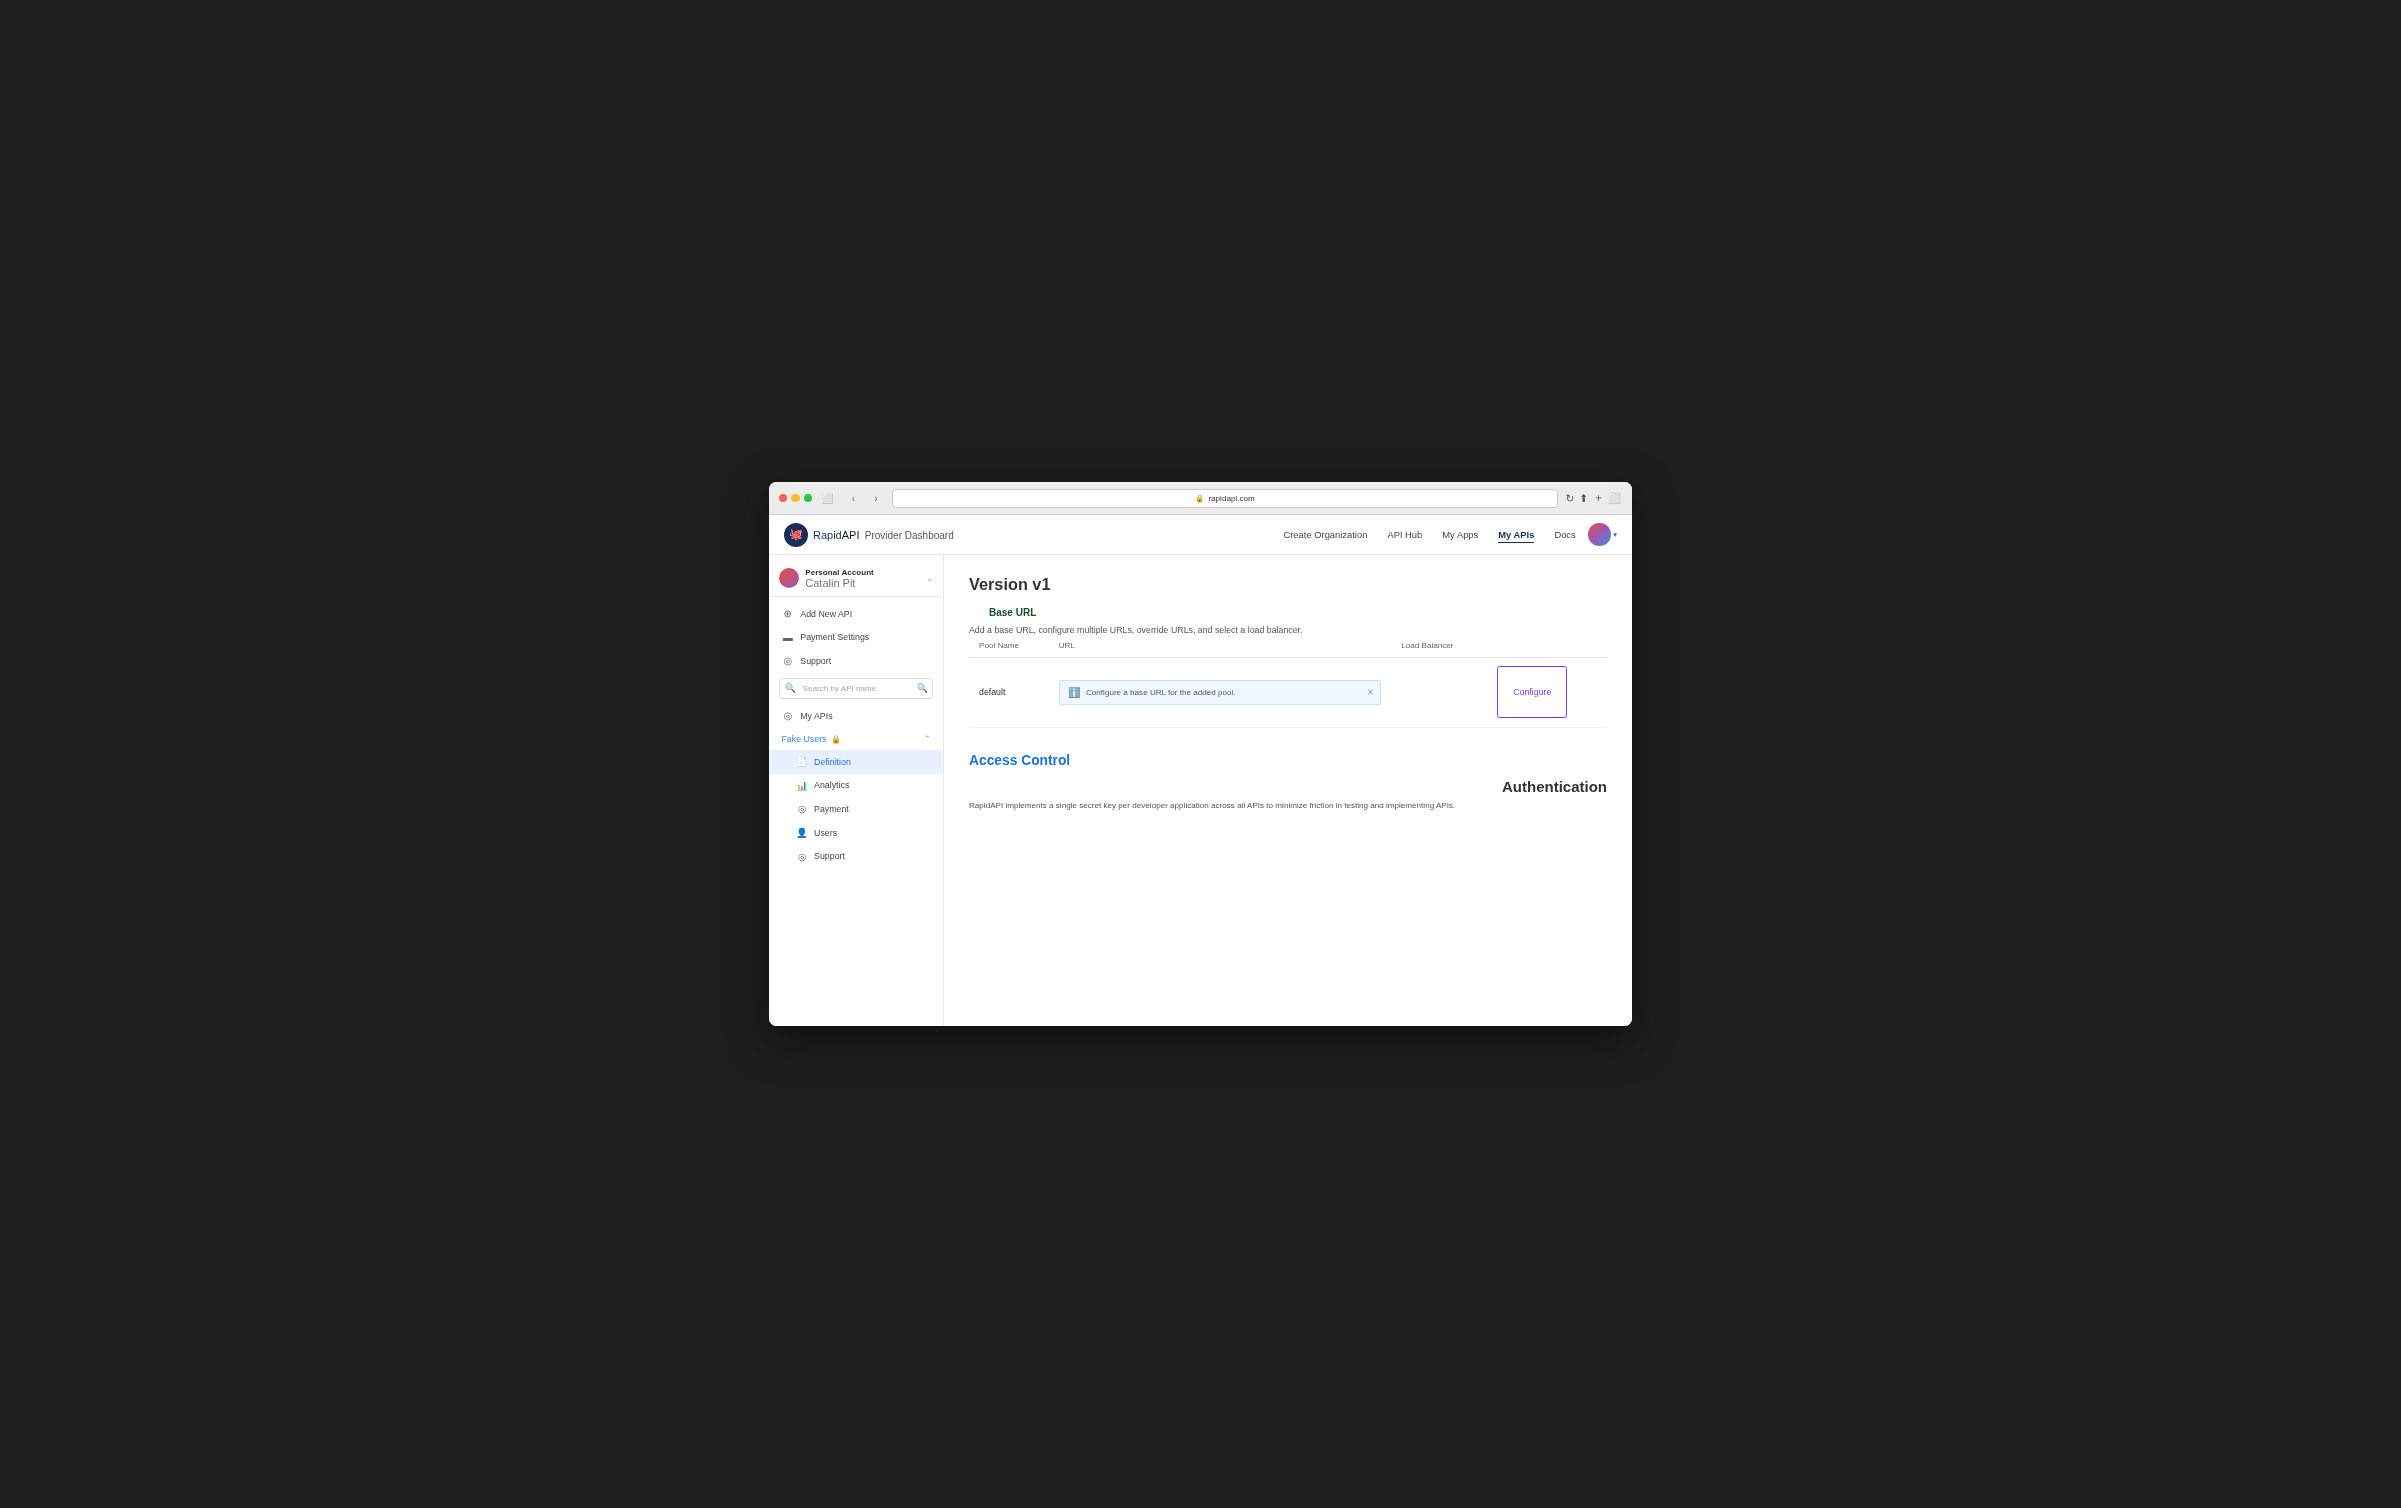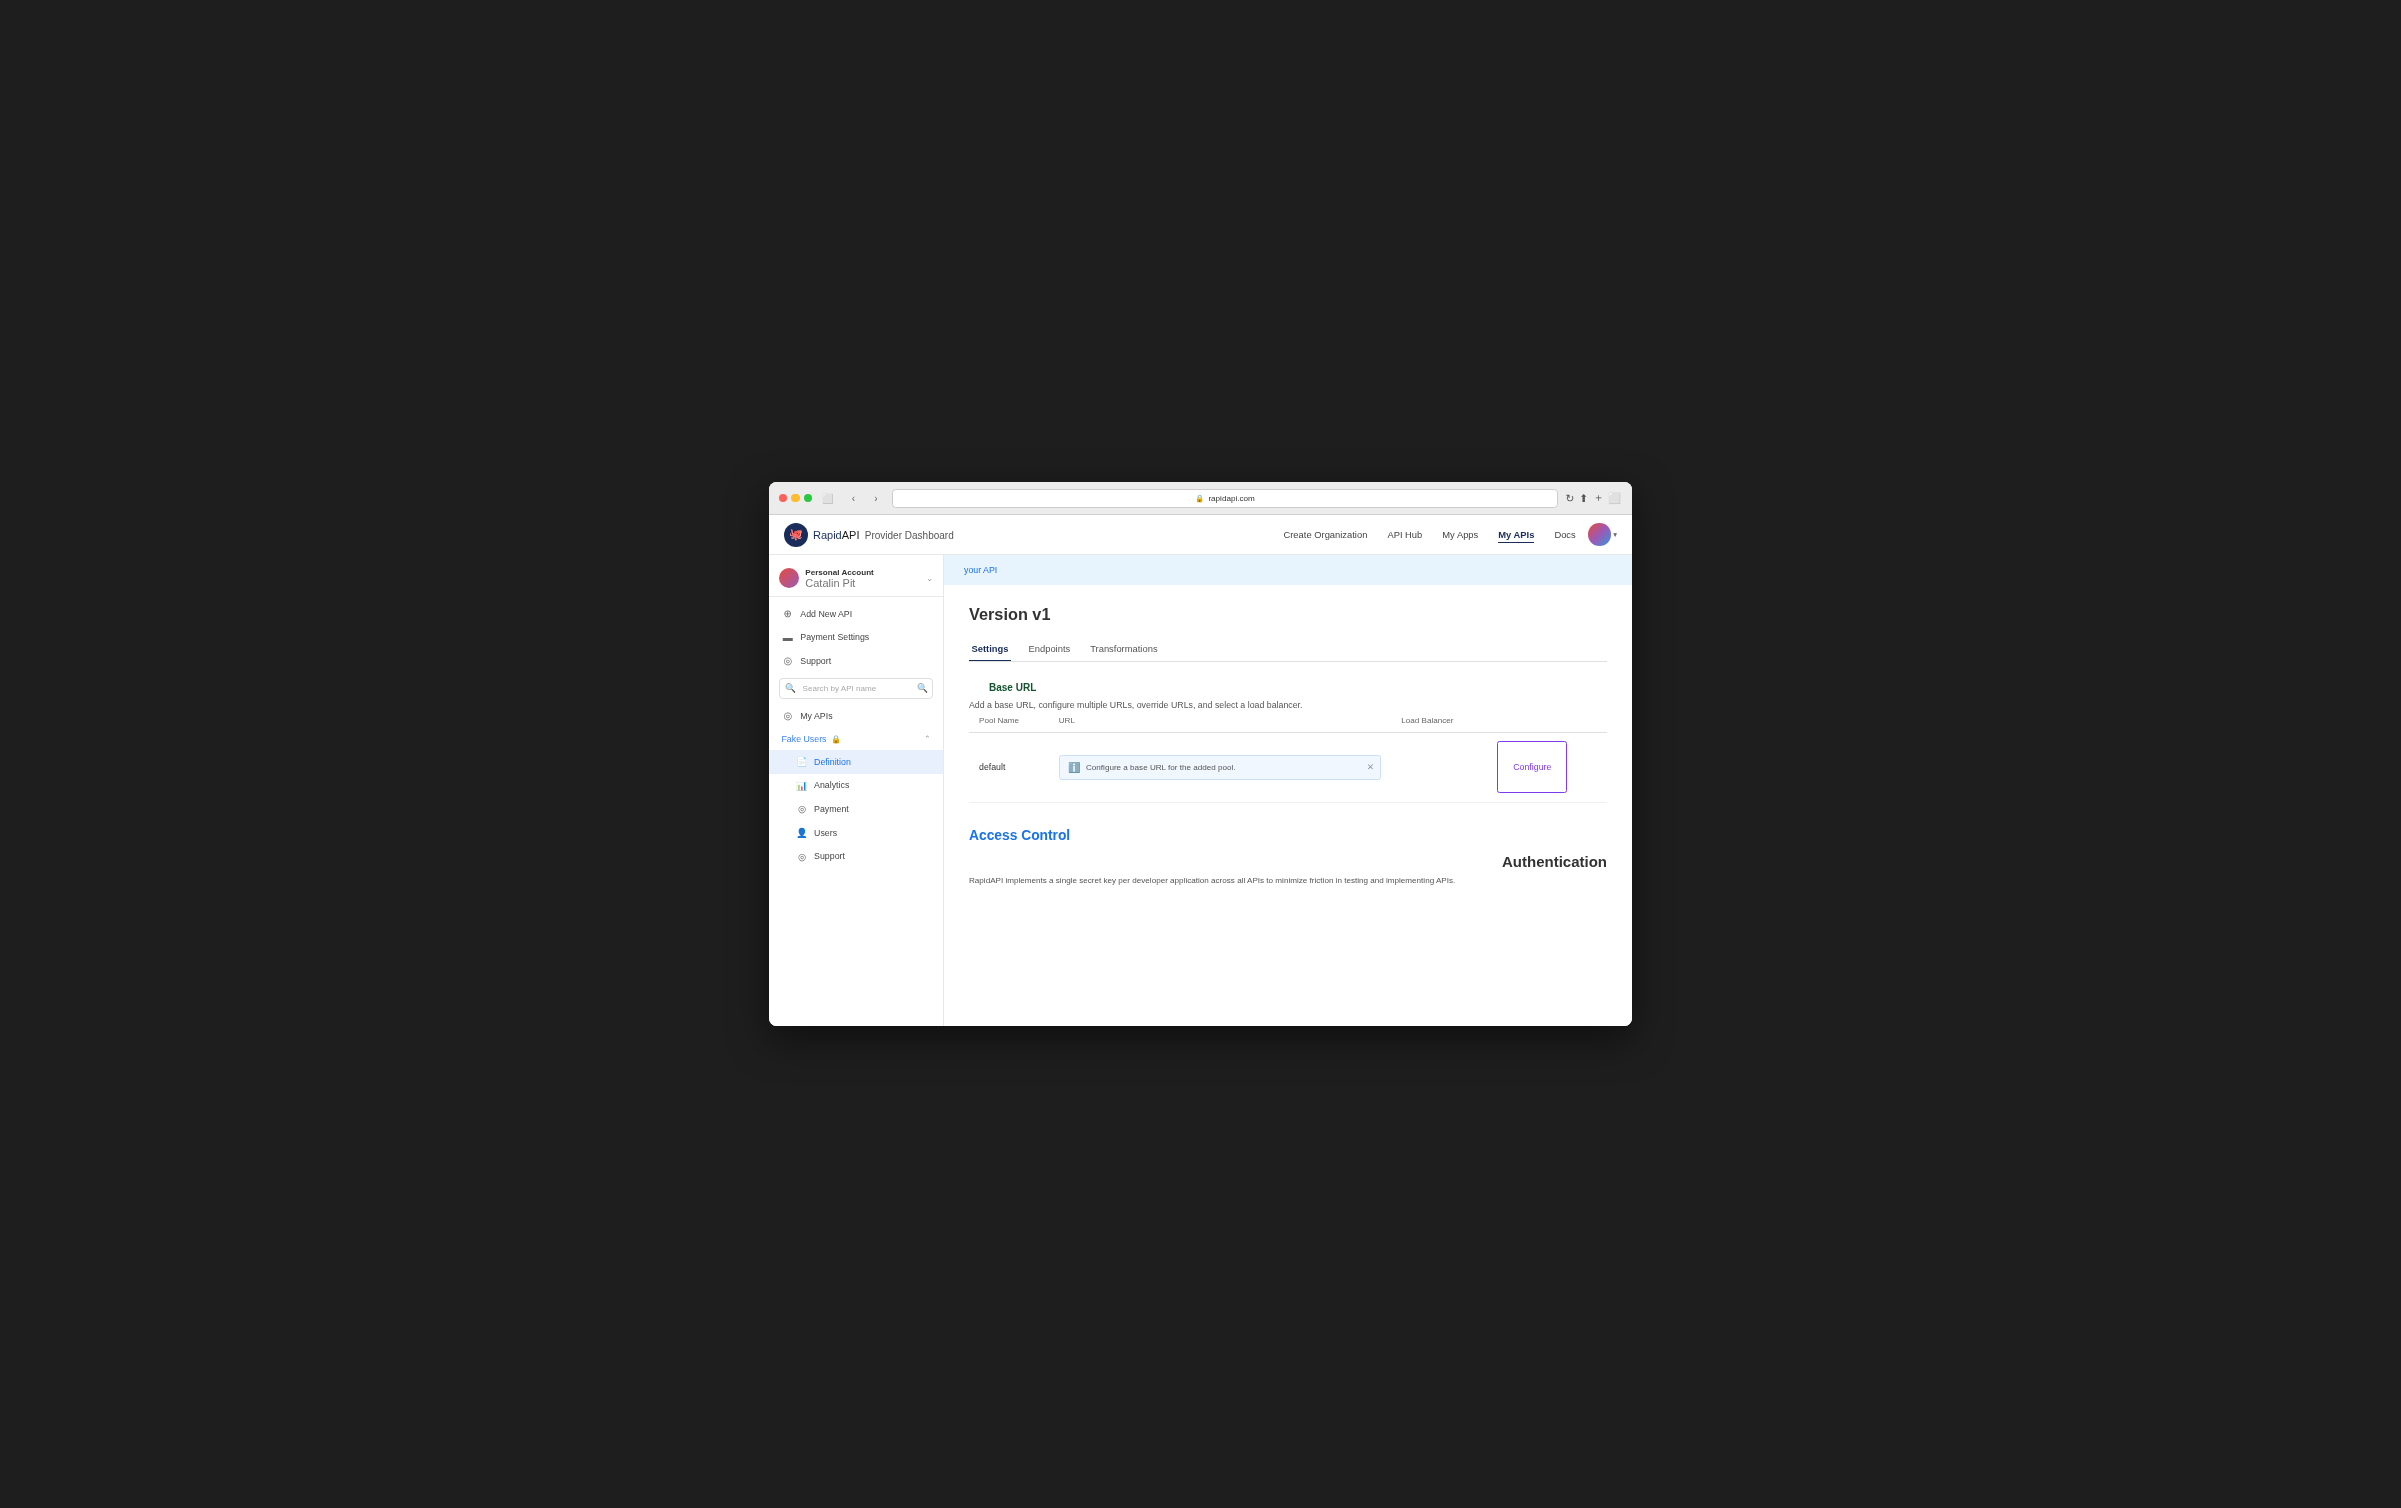--- a/index.html
+++ b/index.html
@@ -571,33 +571,25 @@
 
         <div class="sub-item">
           <span class="si-icon">◎</span>
           <span>Support</span>
         </div>
 
       </div>
 
       <div class="content-area">
 
-        <div class="top-banner">
-          <a>your API</a>
-        </div>
 
         <div class="content-inner">
 
           <h1 class="version-title">Version v1</h1>
 
-          <div class="tabs">
-            <div class="tab active">Settings</div>
-            <div class="tab">Endpoints</div>
-            <div class="tab">Transformations</div>
-          </div>
 
           <div>
             <h2 class="section-title">Base URL</h2>
             <p class="section-desc">Add a base URL, configure multiple URLs, override URLs, and select a load balancer.</p>
 
             <table class="url-table">
               <thead>
                 <tr>
                   <th>Pool Name</th>
                   <th>URL</th>

